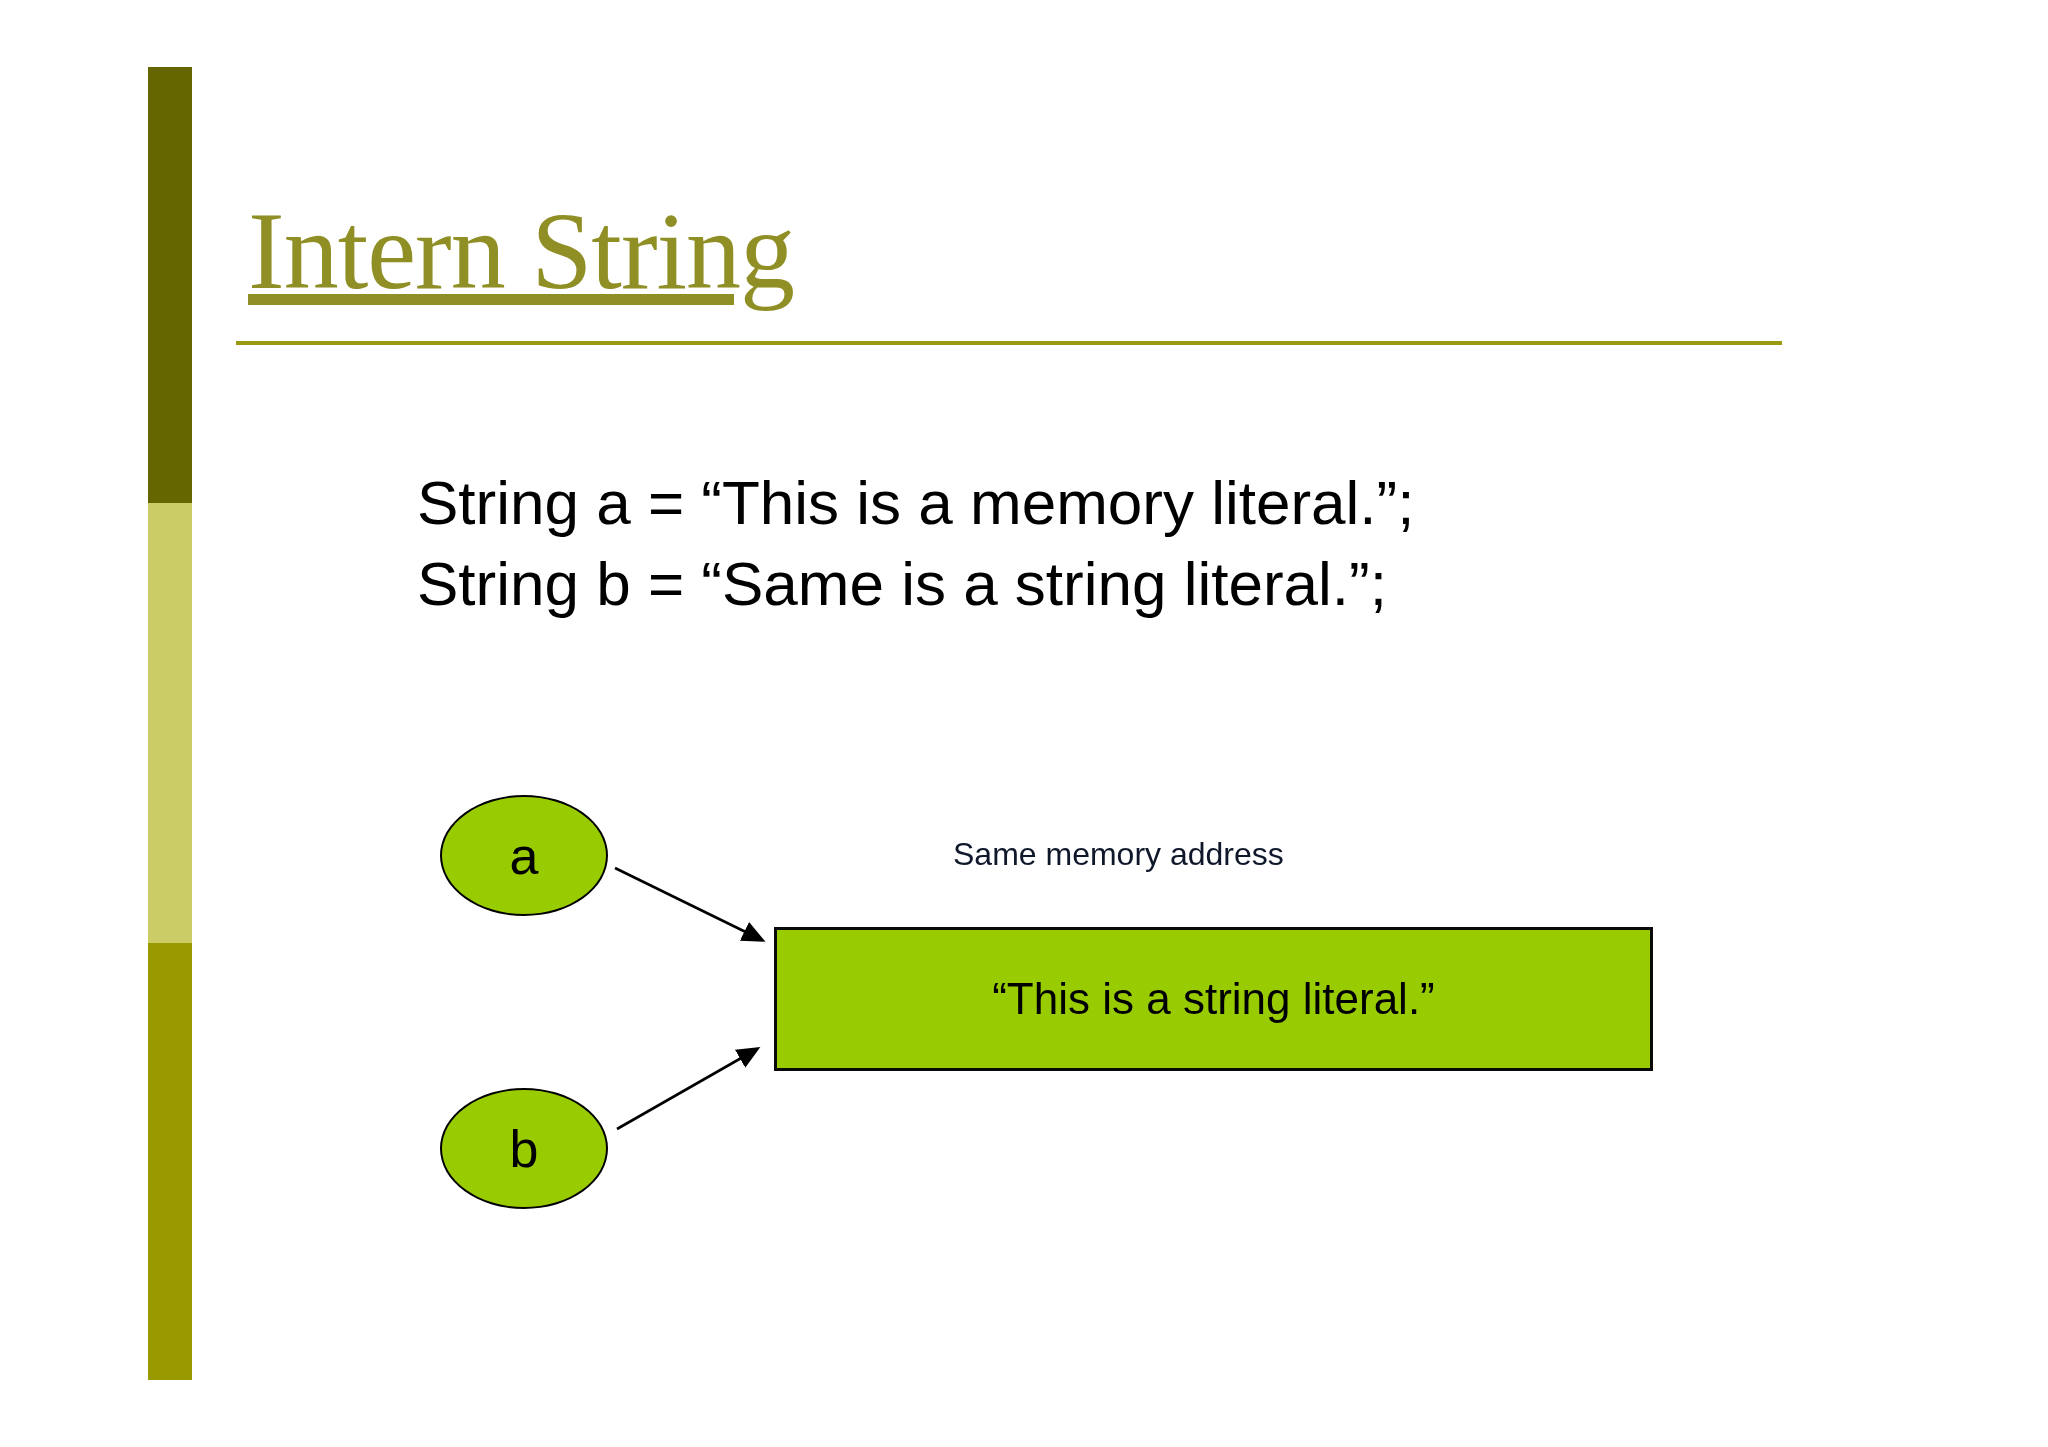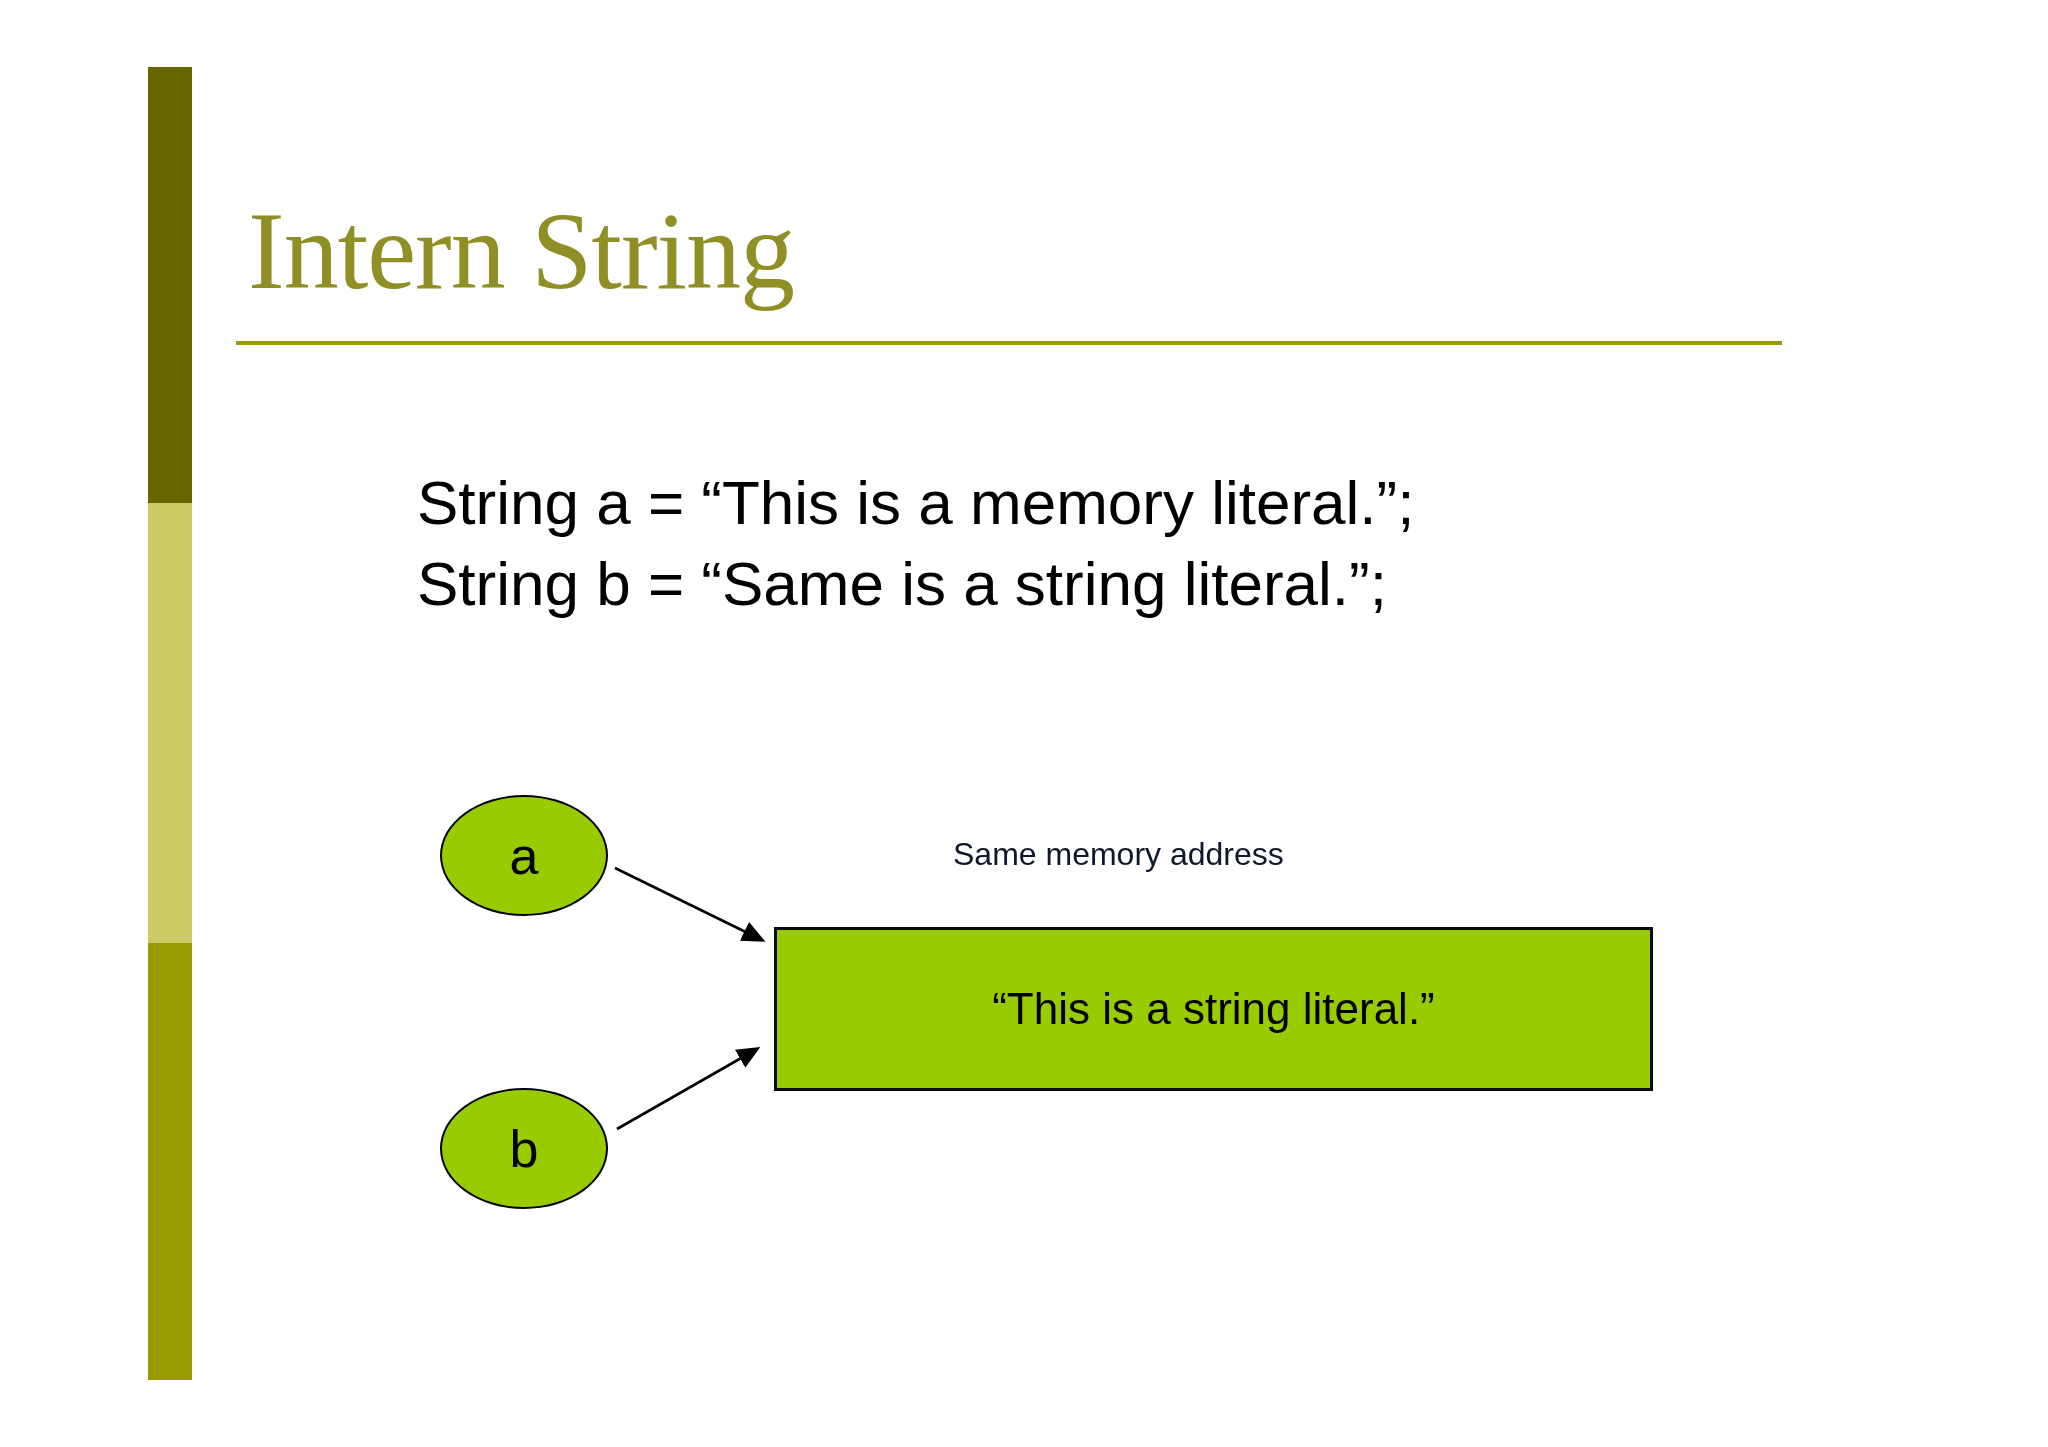--- a/index.html
+++ b/index.html
@@ -23,20 +23,21 @@
   .title {
     position: absolute;
     left: 248px;
     top: 196px;
     font-family: "Liberation Serif", serif;
     font-size: 110px;
     line-height: 1.0;
     letter-spacing: -1px;
     color: #8f8f26;
     white-space: nowrap;
+    text-decoration: underline;
   }
   .title-rule {
     position: absolute;
     left: 236px;
     top: 341px;
     width: 1546px;
     height: 4px;
     background: #9a9a10;
   }
 
@@ -66,21 +67,21 @@
     color: #000000;
   }
   .ellipse-a { left: 440px; top: 795px; }
   .ellipse-b { left: 440px; top: 1088px; }
 
   .string-box {
     position: absolute;
     left: 774px;
     top: 927px;
     width: 879px;
-    height: 164px;
+    height: 144px;
     background: #99cc00;
     border: 3px solid #0a0a0a;
     box-sizing: border-box;
     display: flex;
     align-items: center;
     justify-content: center;
     font-size: 44px;
     color: #000000;
     white-space: nowrap;
     text-align: center;

